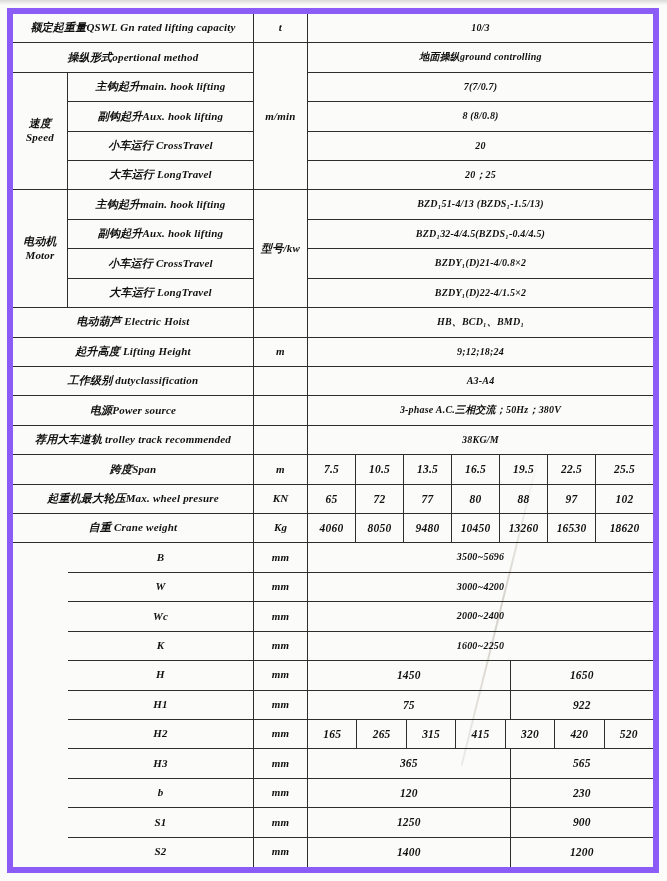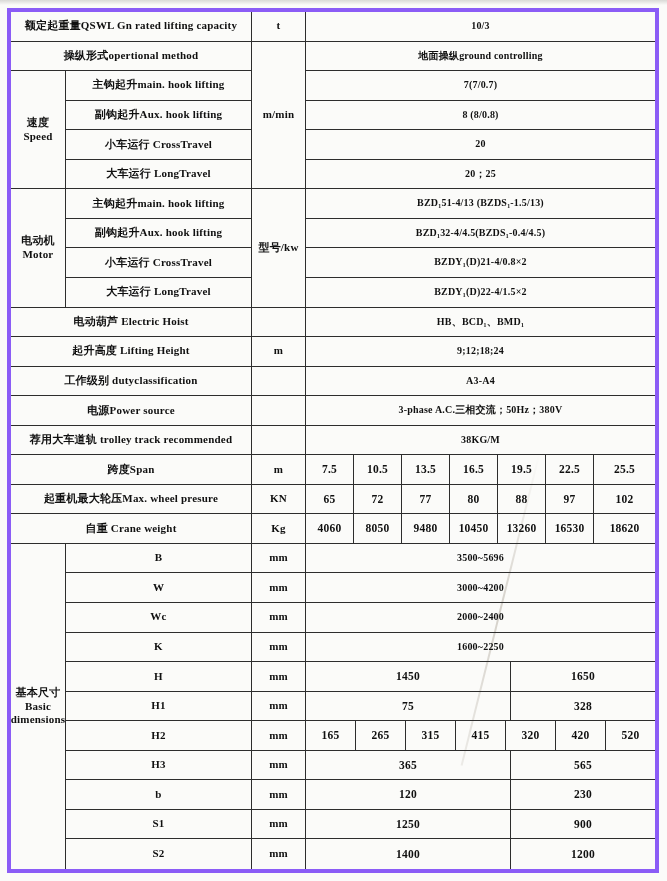--- a/index.html
+++ b/index.html
@@ -12,24 +12,25 @@
     position:absolute;left:0;top:0;width:667px;height:5px;
     background:linear-gradient(to bottom,#d9d9d6,rgba(255,255,255,0));
   }
   #crease{
     position:absolute;left:538px;top:455px;width:2px;height:320px;
     background:linear-gradient(to bottom,rgba(150,140,125,0),rgba(150,140,125,.38),rgba(150,140,125,.15));
     transform:rotate(14deg);transform-origin:top center;pointer-events:none;
   }
   #spec-table{
     position:absolute;left:7px;top:8px;right:8px;bottom:8px;
-    border:4px solid #8b5cf6;display:grid;
+    border:6px solid #8b5cf6;display:grid;
     grid-template-columns:55px 186px 54px 1fr;
     grid-template-rows:repeat(29,1fr);
     background:transparent;
+    font-style:italic;
   }
   .c{
     border-right:1px solid #2d2d2d;border-bottom:1px solid #2d2d2d;
     display:flex;align-items:center;justify-content:center;
     text-align:center;padding:0 3px;font-weight:700;font-size:11px;
     line-height:1.25;letter-spacing:.2px;min-width:0;min-height:0;
   }
   .nr{border-right:none;}
   .nb{border-bottom:none;}
   .val{font-size:10px;}
@@ -140,27 +141,20 @@
   <div class="c data nr" style="grid-area:18/4/19/5">
     <div class="sub w43">4060</div>
     <div class="sub w43">8050</div>
     <div class="sub w43">9480</div>
     <div class="sub w43">10450</div>
     <div class="sub w43">13260</div>
     <div class="sub w43">16530</div>
     <div class="sub last">18620</div>
   </div>
 
-  <div class="c grp nb" style="grid-area:19/1/30/2">
-    <div>
-        <span>基本尺寸</span>
-        <span>Basic</span>
-        <span>dimensions</span>
-      </div>
-  </div>
 
   <div class="c" style="grid-area:19/2/20/3">B</div>
   <div class="c" style="grid-area:19/3/20/4">mm</div>
   <div class="c val nr" style="grid-area:19/4/20/5">3500~5696</div>
 
   <div class="c" style="grid-area:20/2/21/3">W</div>
   <div class="c" style="grid-area:20/3/21/4">mm</div>
   <div class="c val nr" style="grid-area:20/4/21/5">3000~4200</div>
 
   <div class="c" style="grid-area:21/2/22/3">Wc</div>
@@ -175,21 +169,21 @@
   <div class="c" style="grid-area:23/3/24/4">mm</div>
   <div class="c data nr" style="grid-area:23/4/24/5">
     <div class="sub hl">1450</div>
     <div class="sub last">1650</div>
   </div>
 
   <div class="c" style="grid-area:24/2/25/3">H1</div>
   <div class="c" style="grid-area:24/3/25/4">mm</div>
   <div class="c data nr" style="grid-area:24/4/25/5">
     <div class="sub hl">75</div>
-    <div class="sub last">328</div>
+    <div class="sub last">922</div>
   </div>
 
   <div class="c" style="grid-area:25/2/26/3">H2</div>
   <div class="c" style="grid-area:25/3/26/4">mm</div>
   <div class="c data nr" style="grid-area:25/4/26/5">
     <div class="sub">165</div>
     <div class="sub">265</div>
     <div class="sub">315</div>
     <div class="sub">415</div>
     <div class="sub">320</div>

